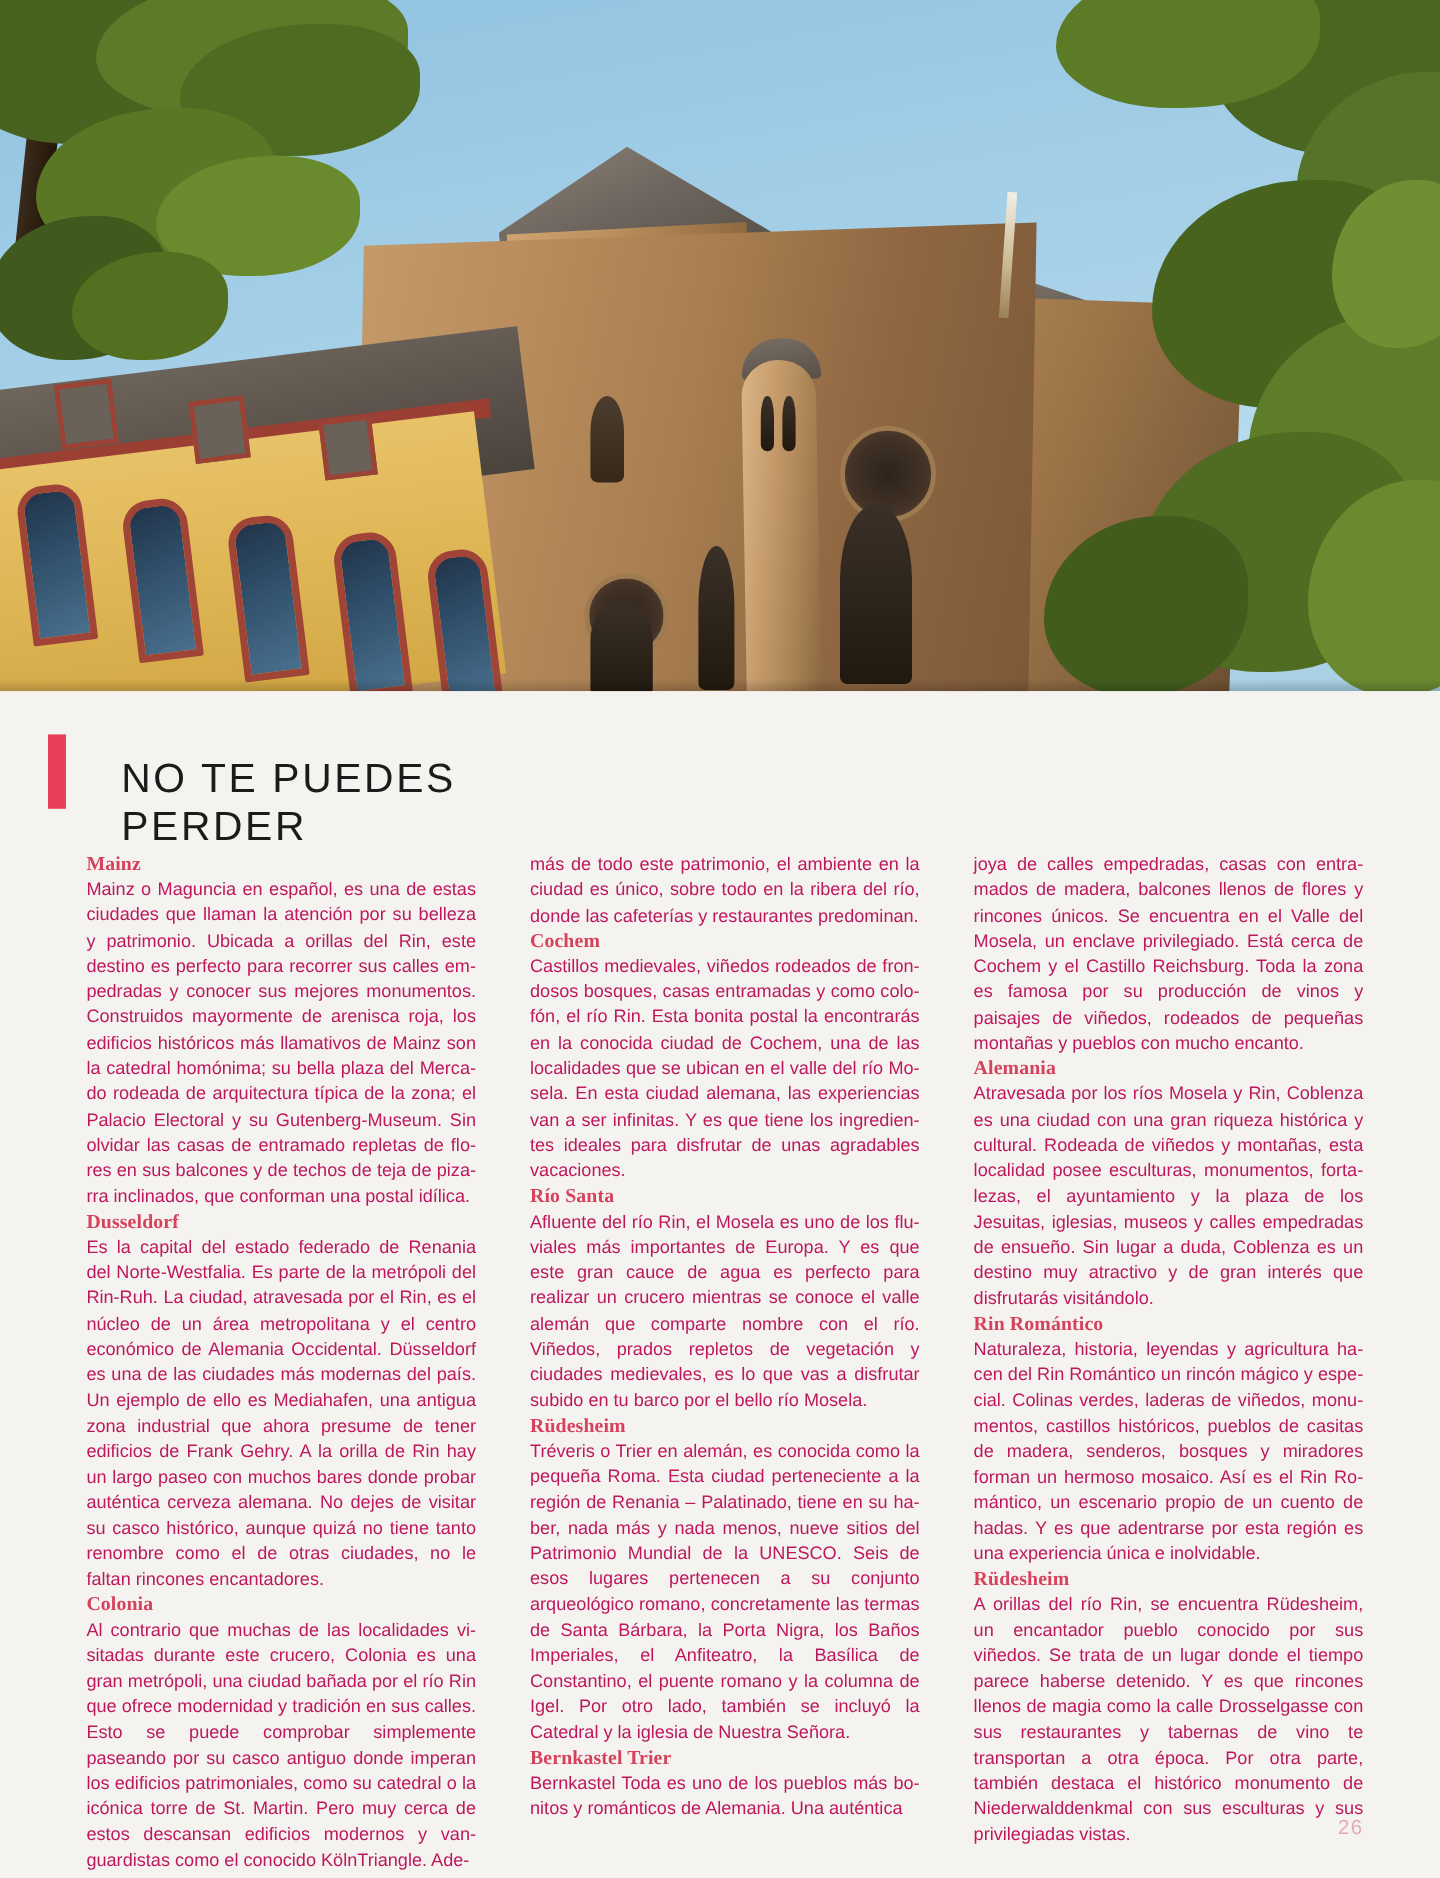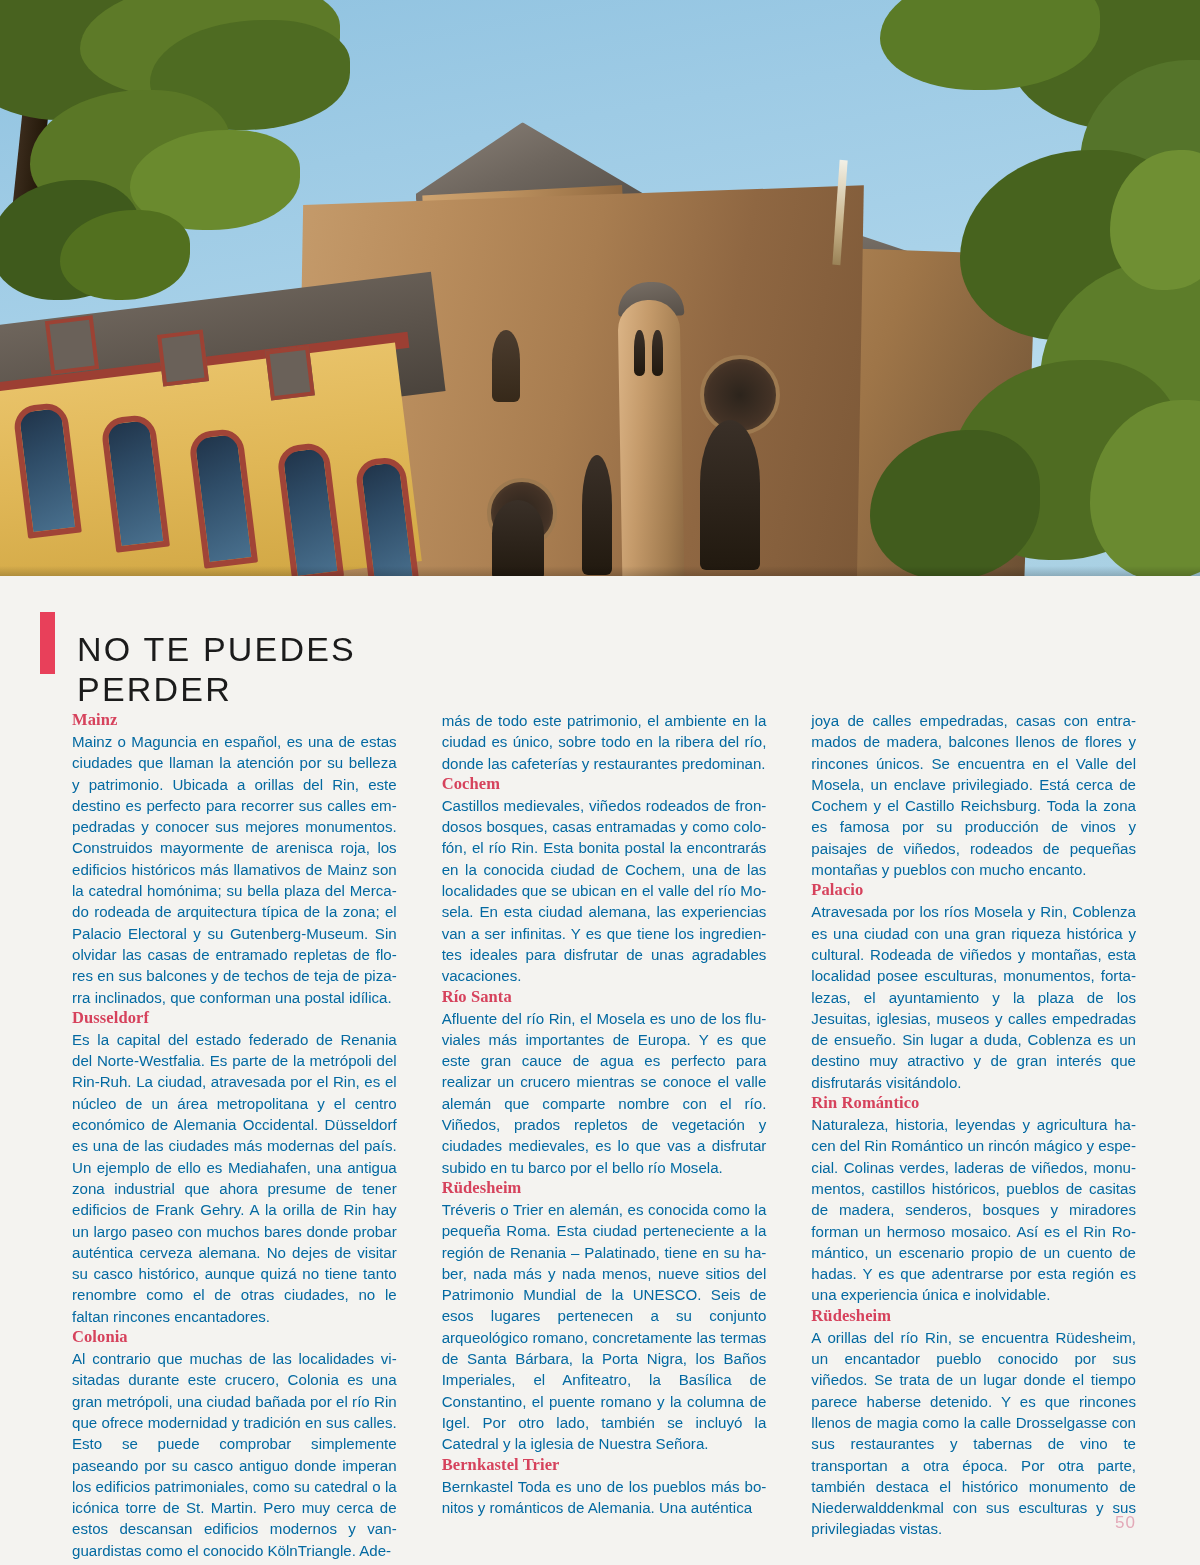--- a/index.html
+++ b/index.html
@@ -155,20 +155,21 @@
     position: absolute;
     left: 0; top: 576px;
     width: 1200px; height: 989px;
     background: #f4f3f0;
   }
   .title-wrap {
     position: absolute;
     left: 40px; top: 30px;
     display: flex;
     align-items: flex-start;
+    gap: 24px;
   }
   .accent-bar {
     width: 15px;
     height: 62px;
     background: #e8405a;
     margin-top: 6px;
     flex: none;
   }
   .page-title {
     margin-left: 22px;
@@ -197,21 +198,21 @@
     font-size: 16.5px;
     color: #d6425c;
     margin: 0 0 1px 0;
     letter-spacing: 0.1px;
   }
   p.body {
     margin: 0;
     font-family: "Liberation Sans", sans-serif;
     font-size: 15.1px;
     line-height: 21.3px;
-    color: #0369a1;
+    color: #be185d;
     text-align: justify;
     text-justify: inter-word;
     hyphens: manual;
   }
   .gap-after { margin-bottom: 17px; }
 
   .page-number {
     position: absolute;
     right: 64px;
     bottom: 32px;
@@ -318,26 +319,26 @@
       <h2 class="sec-head">Rüdesheim</h2>
       <p class="body gap-after">Tréveris o Trier en alemán, es conocida como la pequeña Roma. Esta ciudad perteneciente a la región de Renania – Palatinado, tiene en su ha­ber, nada más y nada menos, nueve sitios del Patrimonio Mundial de la UNESCO. Seis de esos lugares pertenecen a su conjunto arqueológico romano, concretamente las termas de Santa Bárbara, la Porta Nigra, los Baños Imperiales, el Anfiteatro, la Basílica de Constantino, el puen­te romano y la columna de Igel. Por otro lado, también se incluyó la Catedral y la iglesia de Nuestra Señora.</p>
 
       <h2 class="sec-head">Bernkastel Trier</h2>
       <p class="body">Bernkastel Toda es uno de los pueblos más bo­nitos y románticos de Alemania. Una auténtica</p>
     </div>
 
     <div class="col">
       <p class="body gap-after">joya de calles empedradas, casas con entra­mados de madera, balcones llenos de flores y rincones únicos.  Se encuentra en el Valle del Mosela, un enclave privilegiado. Está cerca de Cochem y el Castillo Reichsburg. Toda la zona es famosa por su producción de vinos y paisajes de viñedos, rodeados de pequeñas montañas y pueblos con mucho encanto.</p>
 
-      <h2 class="sec-head">Palacio</h2>
+      <h2 class="sec-head">Alemania</h2>
       <p class="body gap-after">Atravesada por los ríos Mosela y Rin, Coblenza es una ciudad con una gran riqueza histórica y cultural. Rodeada de viñedos y montañas, esta localidad posee esculturas, monumentos, forta­lezas, el ayuntamiento y la plaza de los Jesuitas, iglesias, museos y calles empedradas de ensue­ño. Sin lugar a duda, Coblenza es un destino muy atractivo y de gran interés que disfrutarás visitándolo.</p>
 
       <h2 class="sec-head">Rin Romántico</h2>
       <p class="body gap-after">Naturaleza, historia, leyendas y agricultura ha­cen del Rin Romántico un rincón mágico y espe­cial. Colinas verdes, laderas de viñedos, monu­mentos, castillos históricos, pueblos de casitas de madera, senderos, bosques y miradores forman un hermoso mosaico. Así es el Rin Ro­mántico, un escenario propio de un cuento de hadas. Y es que adentrarse por esta región es una experiencia única e inolvidable.</p>
 
       <h2 class="sec-head">Rüdesheim</h2>
       <p class="body">A orillas del río Rin, se encuentra Rüdesheim, un encantador pueblo conocido por sus viñedos. Se trata de un lugar donde el tiempo parece haberse detenido. Y es que rincones llenos de magia como la calle Drosselgasse con sus res­taurantes y tabernas de vino te transportan a otra época. Por otra parte, también destaca el histórico monumento de Niederwalddenkmal con sus esculturas y sus privilegiadas vistas.</p>
     </div>
 
   </div>
 
-  <div class="page-number">50</div>
+  <div class="page-number">26</div>
 </div>
 
 </body></html>

